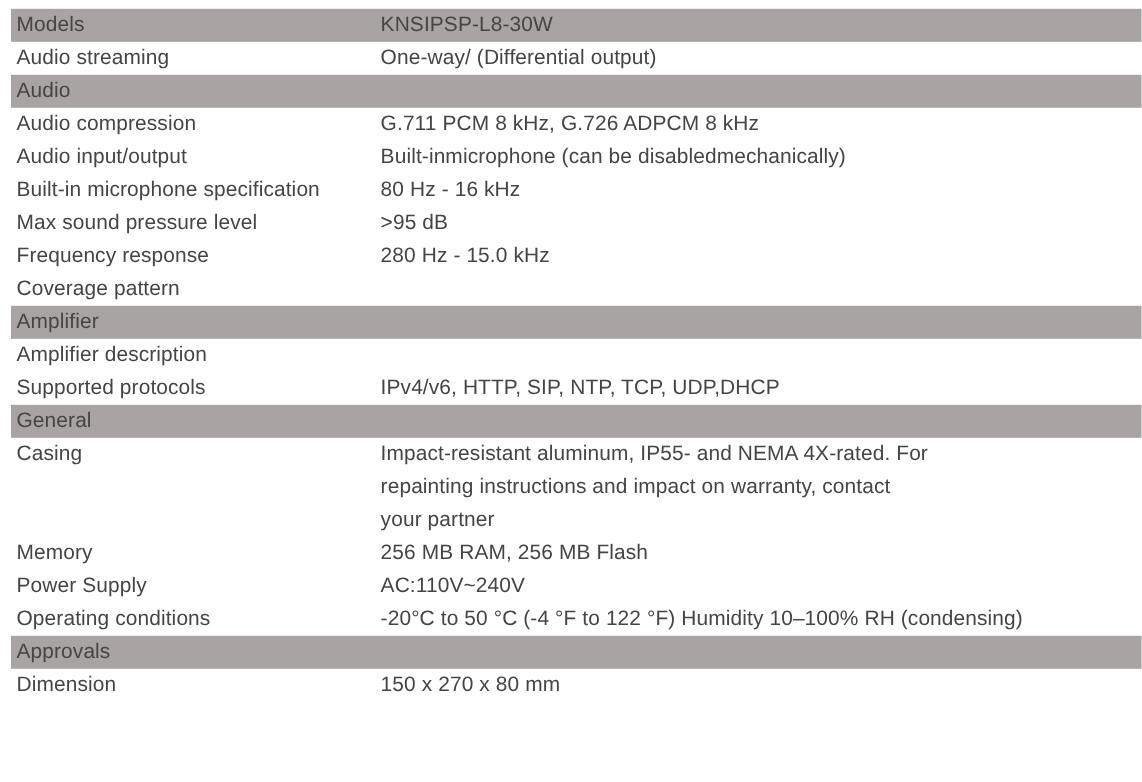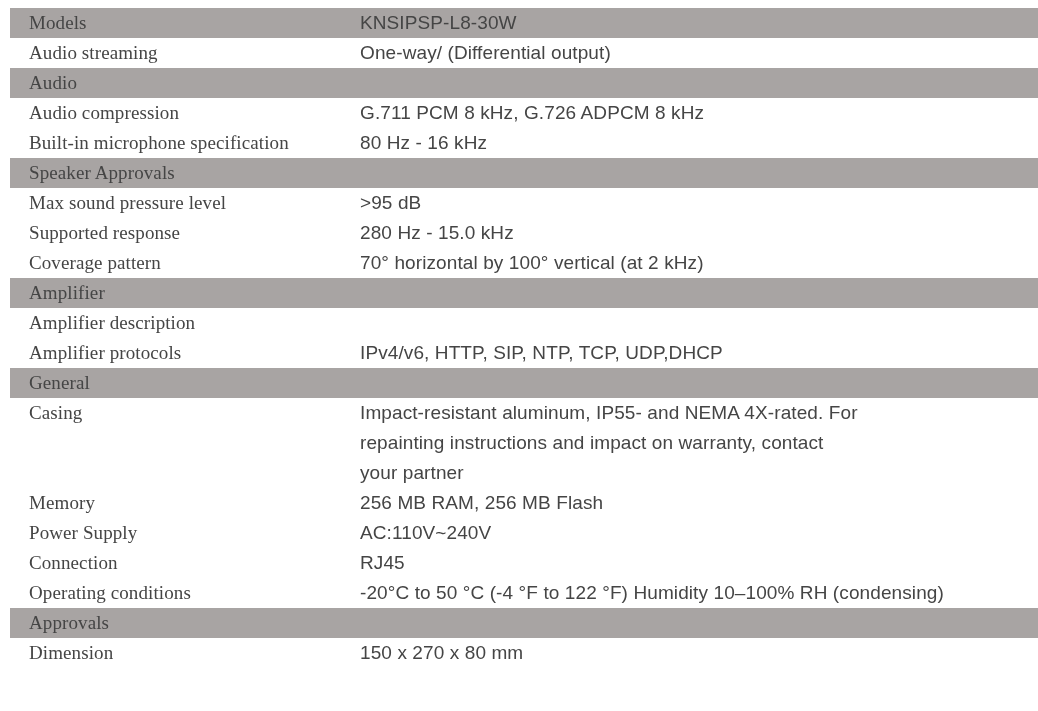--- a/index.html
+++ b/index.html
@@ -29,24 +29,23 @@
     color: #454545;
     letter-spacing: 0.1px;
   }
   .section-row {
     background: var(--band, #a8a4a3);
     min-height: 30px;
   }
   .row .label {
     width: 331px;
     flex-shrink: 0;
-    padding-left: 19px;
+    padding-left: 5px;
     white-space: nowrap;
     overflow: visible;
-    font-family: Liberation Serif, serif;
   }
   .row .value {
     flex: 1;
     white-space: nowrap;
   }
   .row .value.multiline {
     white-space: pre-line;
   }
 </style>
 </head>
@@ -64,48 +63,47 @@
   </div>
       <div class="row section-row">
     <div class="label">Audio</div>
     <div class="value"></div>
   </div>
       <div class="row data-row">
     <div class="label">Audio compression</div>
     <div class="value">G.711 PCM 8 kHz, G.726 ADPCM 8 kHz</div>
   </div>
       <div class="row data-row">
+    <div class="label">Audio input/output</div>
+    <div class="value">Built-inmicrophone (can be disabledmechanically)</div>
+  </div>
+      <div class="row data-row">
     <div class="label">Built-in microphone specification</div>
     <div class="value">80 Hz - 16 kHz</div>
-  </div>
-      <div class="row section-row">
-    <div class="label">Speaker Approvals</div>
-    <div class="value"></div>
   </div>
       <div class="row data-row">
     <div class="label">Max sound pressure level</div>
     <div class="value">&gt;95 dB</div>
   </div>
       <div class="row data-row">
-    <div class="label">Supported response</div>
+    <div class="label">Frequency response</div>
     <div class="value">280 Hz - 15.0 kHz</div>
   </div>
       <div class="row data-row">
     <div class="label">Coverage pattern</div>
-    <div class="value">70° horizontal by 100° vertical (at 2 kHz)</div>
   </div>
       <div class="row section-row">
     <div class="label">Amplifier</div>
     <div class="value"></div>
   </div>
       <div class="row data-row">
     <div class="label">Amplifier description</div>
   </div>
       <div class="row data-row">
-    <div class="label">Amplifier protocols</div>
+    <div class="label">Supported protocols</div>
     <div class="value">IPv4/v6, HTTP, SIP, NTP, TCP, UDP,DHCP</div>
   </div>
       <div class="row section-row">
     <div class="label">General</div>
     <div class="value"></div>
   </div>
       <div class="row data-row">
     <div class="label">Casing</div>
     <div class="value multiline">Impact-resistant aluminum, IP55- and NEMA 4X-rated. For
 repainting instructions and impact on warranty, contact
@@ -113,24 +111,20 @@
   </div>
       <div class="row data-row">
     <div class="label">Memory</div>
     <div class="value">256 MB RAM, 256 MB Flash</div>
   </div>
       <div class="row data-row">
     <div class="label">Power Supply</div>
     <div class="value">AC:110V~240V</div>
   </div>
       <div class="row data-row">
-    <div class="label">Connection</div>
-    <div class="value">RJ45</div>
-  </div>
-      <div class="row data-row">
     <div class="label">Operating conditions</div>
     <div class="value">-20°C to 50 °C (-4 °F to 122 °F) Humidity 10–100% RH (condensing)</div>
   </div>
       <div class="row section-row">
     <div class="label">Approvals</div>
     <div class="value"></div>
   </div>
       <div class="row data-row">
     <div class="label">Dimension</div>
     <div class="value">150 x 270 x 80 mm</div>

